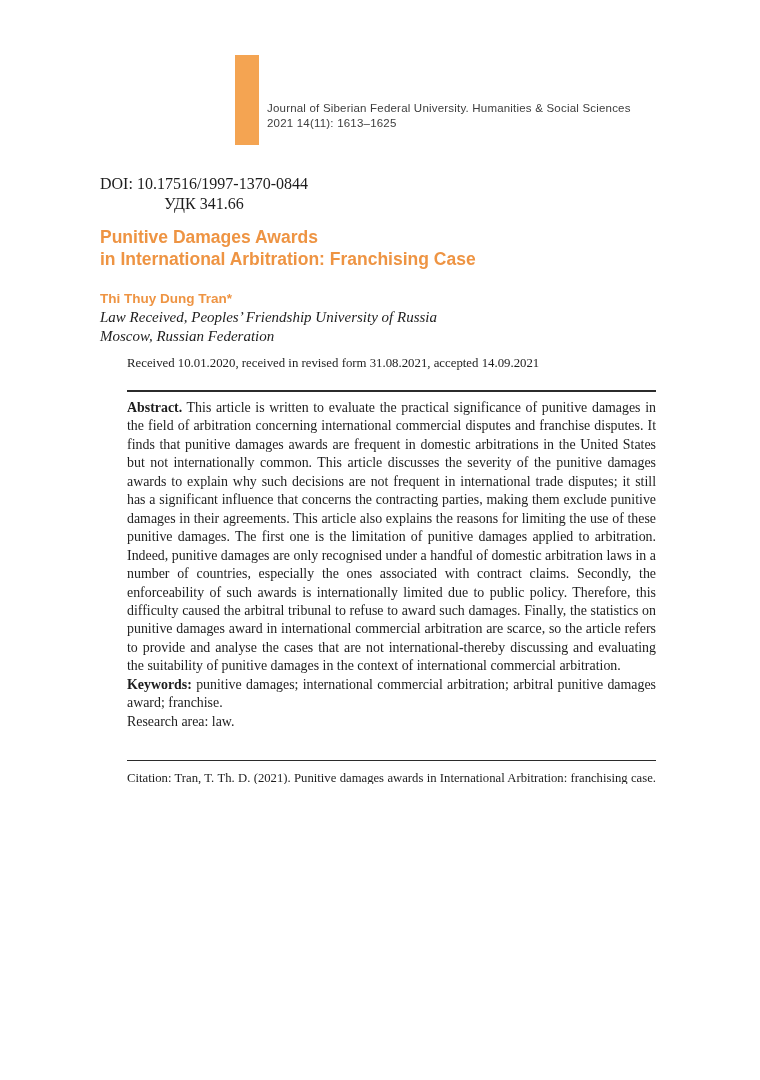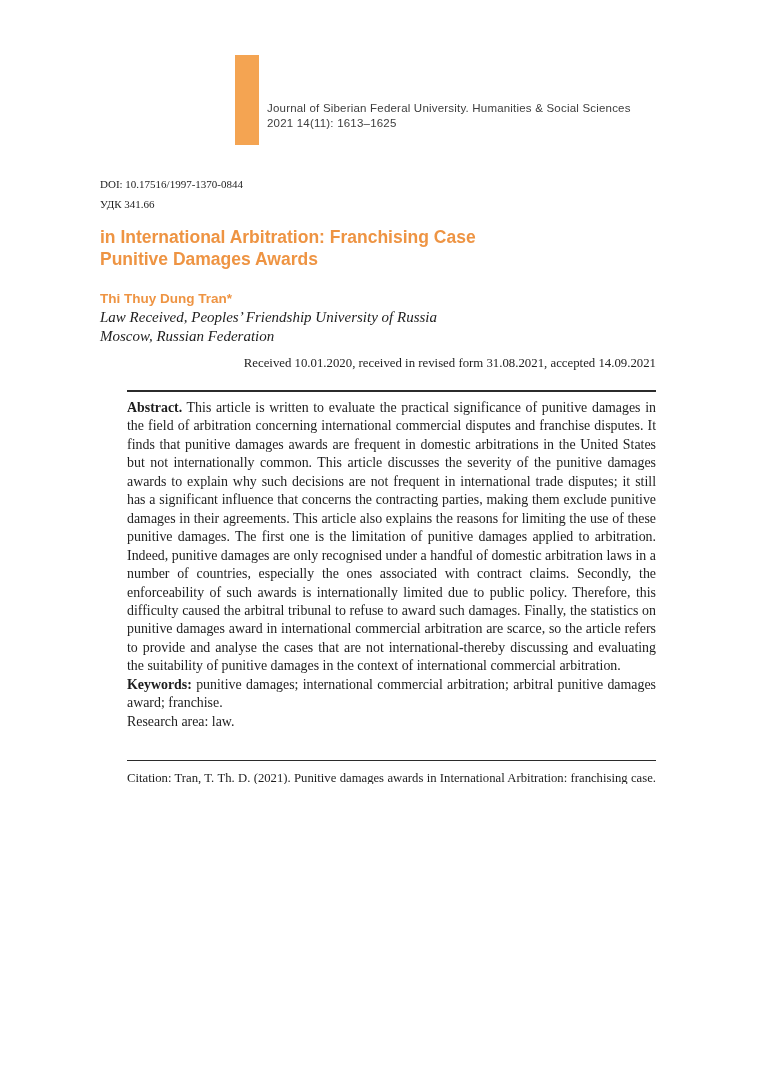--- a/index.html
+++ b/index.html
@@ -23,23 +23,24 @@
     left: 267px; top: 101px;
     font-family: "Liberation Sans", sans-serif;
     font-size: 11.5px;
     line-height: 15px;
     color: #3d3d3d;
     letter-spacing: 0.2px;
   }
   .meta-block {
     position: absolute;
     left: 100px; top: 174px;
-    font-size: 11px;
+    font-size: 16px;
     line-height: 20px;
     color: #1d1d1d;
+    text-align: center;
   }
   .article-title {
     position: absolute;
     left: 100px; top: 227px;
     font-family: "Liberation Sans", sans-serif;
     font-weight: bold;
     font-size: 17.5px;
     line-height: 21.5px;
     color: var(--accent-text, #EE9443);
   }
@@ -57,21 +58,21 @@
   .affiliation {
     font-style: italic;
     font-size: 15px;
     line-height: 18.5px;
     color: #1d1d1d;
   }
   .received-line {
     position: absolute;
     left: 127px; top: 356px;
     width: 529px;
-    text-align: right;
+    text-align: left;
     font-size: 12.8px;
     color: #1d1d1d;
   }
   .abstract-block {
     position: absolute;
     left: 127px; top: 390px;
     width: 529px;
     border-top: 2px solid #2b2b2b;
     padding-top: 7px;
   }
@@ -137,22 +138,22 @@
     <div>Journal of Siberian Federal University.  Humanities &amp; Social Sciences</div>
     <div>2021 14(11): 1613–1625</div>
   </div>
 
   <div class="meta-block">
     <div>DOI: 10.17516/1997-1370-0844</div>
     <div>УДК 341.66</div>
   </div>
 
   <div class="article-title">
+    <div>Punitive Damages Awards</div>
     <div>in International Arbitration: Franchising Case</div>
-    <div>Punitive Damages Awards</div>
   </div>
 
   <div class="author-block">
     <div class="author-name">Thi Thuy Dung Tran*</div>
     <div class="affiliation">Law Received, Peoples’ Friendship University of Russia</div>
     <div class="affiliation">Moscow, Russian Federation</div>
   </div>
 
   <div class="received-line">Received 10.01.2020, received in revised form 31.08.2021, accepted 14.09.2021</div>
 

